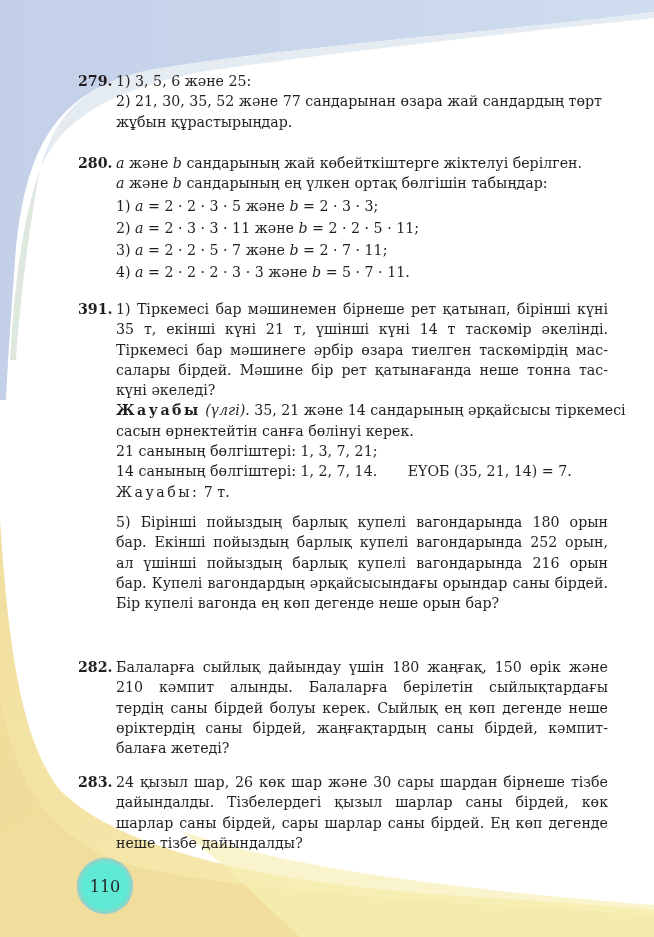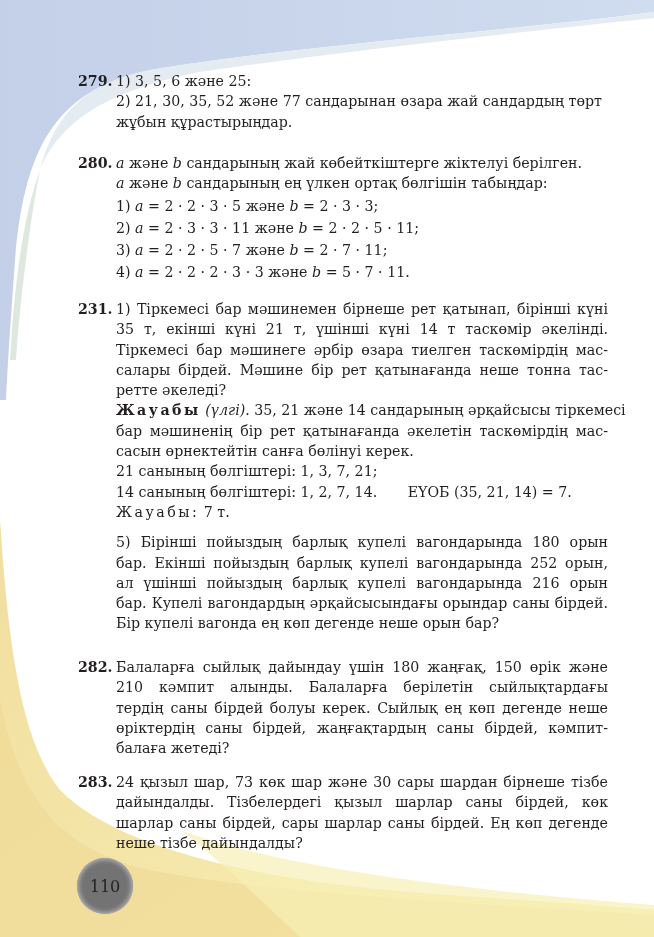--- a/index.html
+++ b/index.html
@@ -15,21 +15,21 @@
     .num { position: absolute; left: 0; top: 0; font-weight: bold; }
     .body { margin-left: 38px; text-align: justify; }
     .line { white-space: nowrap; }
     .jline { text-align: justify; text-align-last: justify; white-space: normal; }
     .gap { margin-top: 10px; }
     .b { font-weight: bold; }
     .sp { letter-spacing: 2.5px; }
     .i { font-style: italic; }
     .pagenum {
       position: absolute; left: 77px; top: 851px; width: 56px; height: 56px;
-      border-radius: 50%; background: #737373;
+      border-radius: 50%; background: #5eead4;
       box-shadow: 0 0 4px 2px rgba(190,190,190,0.8) inset, 0 0 2px rgba(200,200,200,0.6);
       display: flex; align-items: center; justify-content: center;
       font-size: 16px; z-index: 2;
     }
   </style>
 </head>
 <body>
 
 <svg class="bg" viewBox="0 0 654 937" preserveAspectRatio="none">
   <defs>
@@ -69,32 +69,31 @@
       <div class="line"><span class="i">a</span> және <span class="i">b</span> сандарының жай көбейткіштерге жіктелуі берілген.</div>
       <div class="line"><span class="i">a</span> және <span class="i">b</span> сандарының ең үлкен ортақ бөлгішін табыңдар:</div>
       <div class="line" style="margin-top:2px">1) <span class="i">a</span> = 2 · 2 · 3 · 5  және  <span class="i">b</span> = 2 · 3 · 3;</div>
       <div class="line" style="margin-top:2px">2) <span class="i">a</span> = 2 · 3 · 3 · 11  және  <span class="i">b</span> = 2 · 2 · 5 · 11;</div>
       <div class="line" style="margin-top:2px">3) <span class="i">a</span> = 2 · 2 · 5 · 7  және  <span class="i">b</span> = 2 · 7 · 11;</div>
       <div class="line" style="margin-top:2px">4) <span class="i">a</span> = 2 · 2 · 2 · 3 · 3  және  <span class="i">b</span> = 5 · 7 · 11.</div>
     </div>
   </div>
 
   <div class="ex" style="top:292px;">
-    <span class="num">231.</span>
+    <span class="num">391.</span>
     <div class="body">
       <div class="jline">1) Тіркемесі бар мәшинемен бірнеше рет қатынап, бірінші күні</div>
       <div class="jline">35 т, екінші күні 21 т, үшінші күні 14 т тас­көмір әкелінді.</div>
       <div class="jline">Тіркемесі бар мәшинеге әрбір өзара тиелген таскөмірдің мас-</div>
       <div class="jline">салары бірдей. Мәшине бір рет қатынағанда неше тонна тас-</div>
-      <div class="line">ретте әкеледі?</div>
+      <div class="line">күні әкеледі?</div>
       <div class="line">
         <span class="b sp">Жауабы</span>
         <span class="i">(үлгі)</span><span>. 35, 21 және 14 сандарының әрқайсысы тіркемесі</span>
       </div>
-      <div class="jline">бар мәшиненің бір рет қатынағанда әкелетін таскөмірдің мас-</div>
       <div class="line">сасын өрнектейтін санға бөлінуі керек.</div>
       <div class="line">21 санының бөлгіштері: 1, 3, 7, 21;</div>
       <div class="line">
         <span>14 санының бөлгіштері: 1, 2, 7, 14.</span>
         <span style="margin-left:26px">ЕҮОБ (35, 21, 14) = 7.</span>
       </div>
       <div class="line">
         <span class="sp">Жауабы:</span><span> 7 т.</span>
       </div>
       <div class="gap"></div>
@@ -113,21 +112,21 @@
       <div class="jline">210 кәмпит алынды. Балаларға берілетін сыйлықтардағы</div>
       <div class="jline">тердің саны бірдей болуы керек. Сыйлық ең көп дегенде неше</div>
       <div class="jline">өріктердің саны бірдей, жаңғақтардың саны бірдей, кәмпит-</div>
       <div class="line">балаға жетеді?</div>
     </div>
   </div>
 
   <div class="ex" style="top:765px;">
     <span class="num">283.</span>
     <div class="body">
-      <div class="jline">24 қызыл шар, 73 көк шар және 30 сары шардан бірнеше тізбе</div>
+      <div class="jline">24 қызыл шар, 26 көк шар және 30 сары шардан бірнеше тізбе</div>
       <div class="jline">дайындалды. Тізбелердегі қызыл шарлар саны бірдей, көк</div>
       <div class="jline">шарлар саны бірдей, сары шарлар саны бірдей. Ең көп дегенде</div>
       <div class="line">неше тізбе дайындалды?</div>
     </div>
   </div>
 
   <div class="pagenum">110</div>
 </div>
 
 </body></html>

